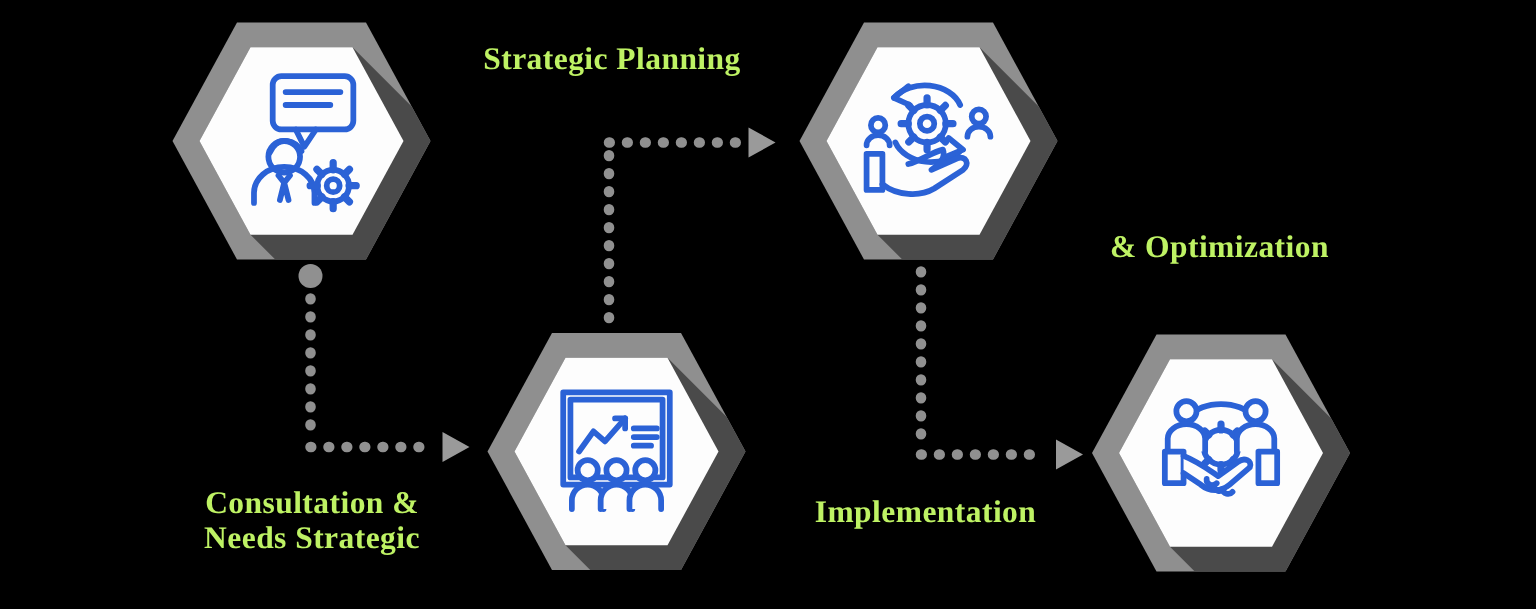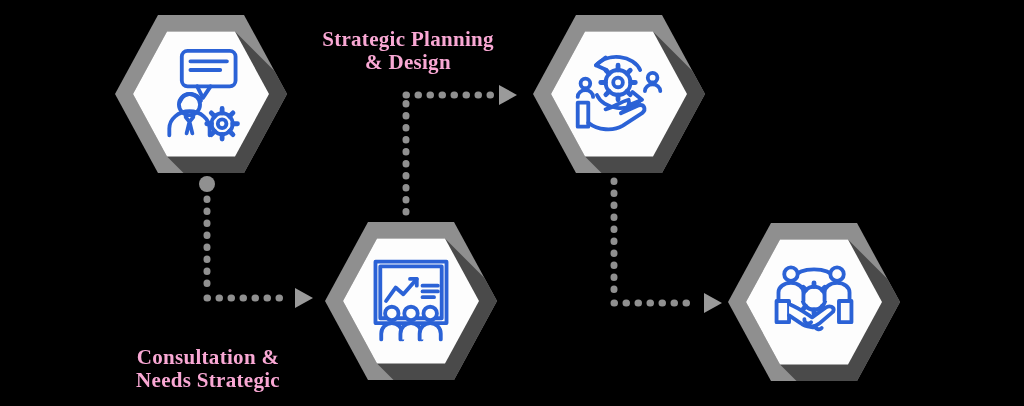--- a/index.html
+++ b/index.html
@@ -12,25 +12,25 @@
   }
   .badge{position:absolute;width:176px;height:162px;}
   .badge svg{display:block;}
   .connector{position:absolute;left:0;top:0;width:1024px;height:406px;pointer-events:none;}
   .step-label{
     position:absolute;
     text-align:center;
     font-weight:bold;
     font-size:21px;
     line-height:23px;
-    color:#f9a8d4;
+    color:#bef264;
     letter-spacing:0.3px;
   }
   .lbl-planning{left:268px;top:28px;width:280px;}
-  .lbl-consultation{left:58px;top:346px;width:300px;}
+  .lbl-consultation{left:58px;top:324px;width:300px;}
   .lbl-implementation{left:487px;top:330px;width:260px;}
   .lbl-support{left:683px;top:153px;width:260px;}
   .b1{left:113px;top:13px;}
   .b2{left:323px;top:220px;}
   .b3{left:531px;top:13px;}
   .b4{left:726px;top:221px;}
 </style>
 </head>
 <body>
 
@@ -157,22 +157,23 @@
     </svg>
   </div>
 
   <div class="step-label lbl-consultation">
     <div>Consultation &amp;</div>
     <div>Needs Strategic</div>
   </div>
 
   <div class="step-label lbl-planning">
     <div>Strategic Planning</div>
-    <div>&amp; Design</div>
   </div>
 
   <div class="step-label lbl-implementation">
+    <div>Implementation</div>
   </div>
 
   <div class="step-label lbl-support">
+    <div>&amp; Optimization</div>
   </div>
 
 </div>
 
 </body></html>

